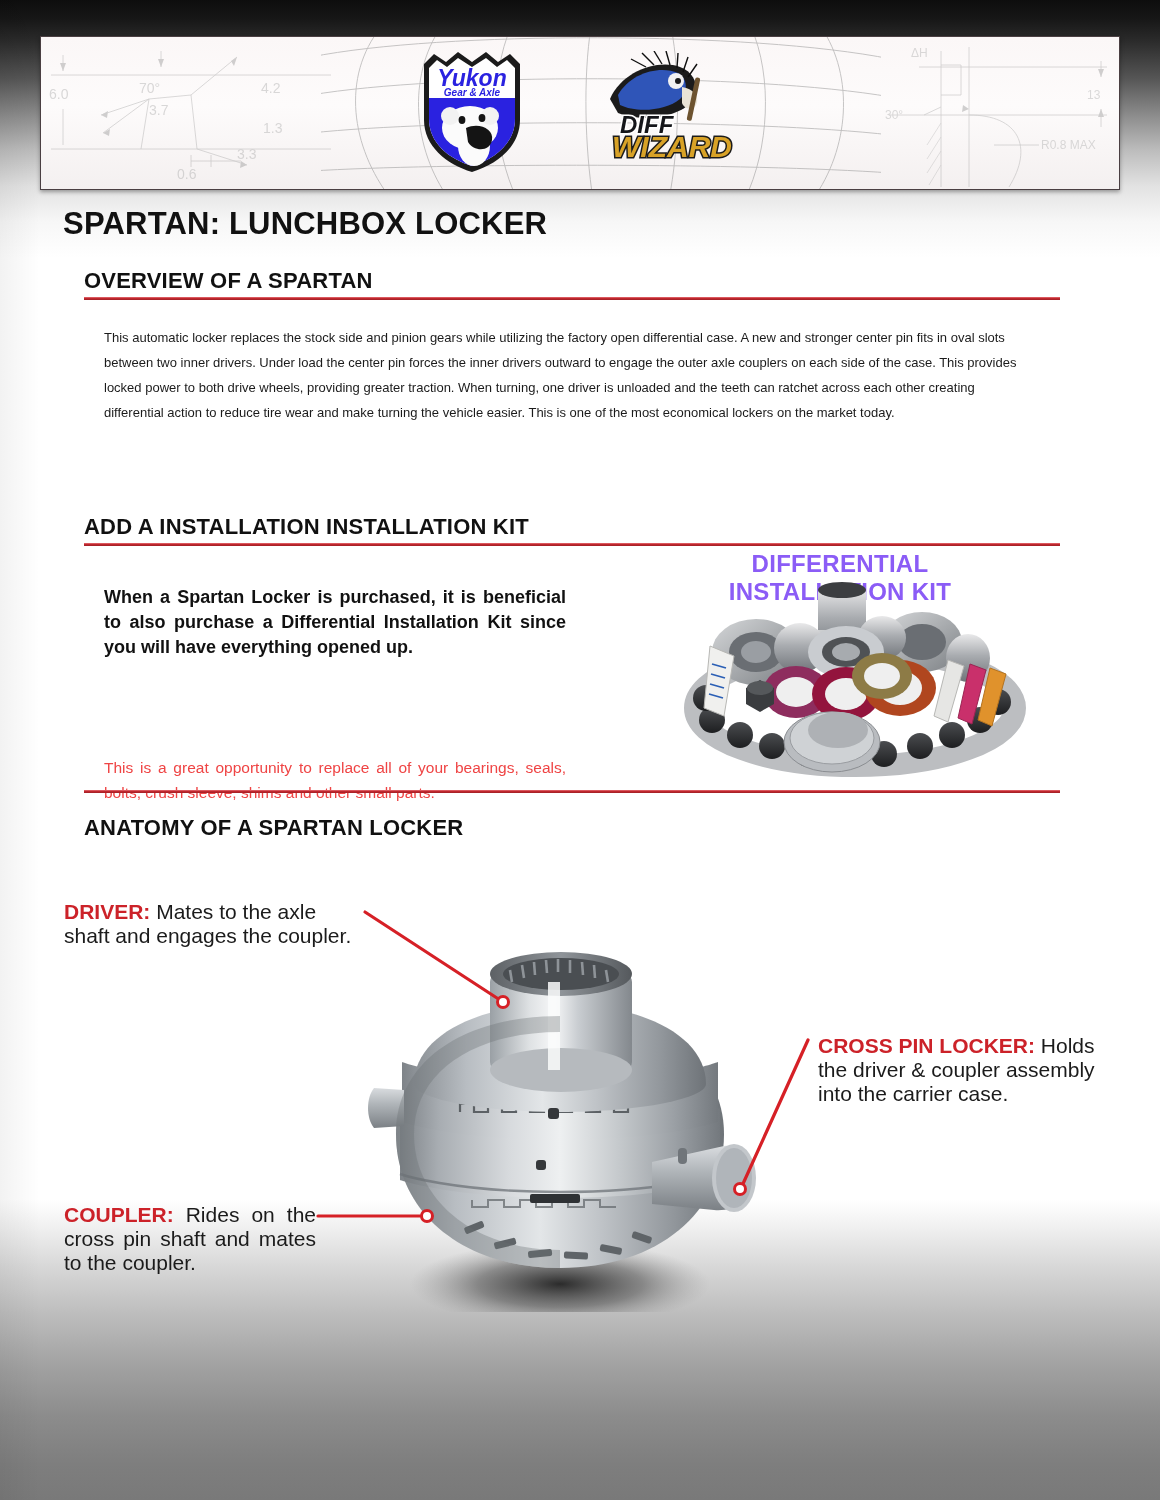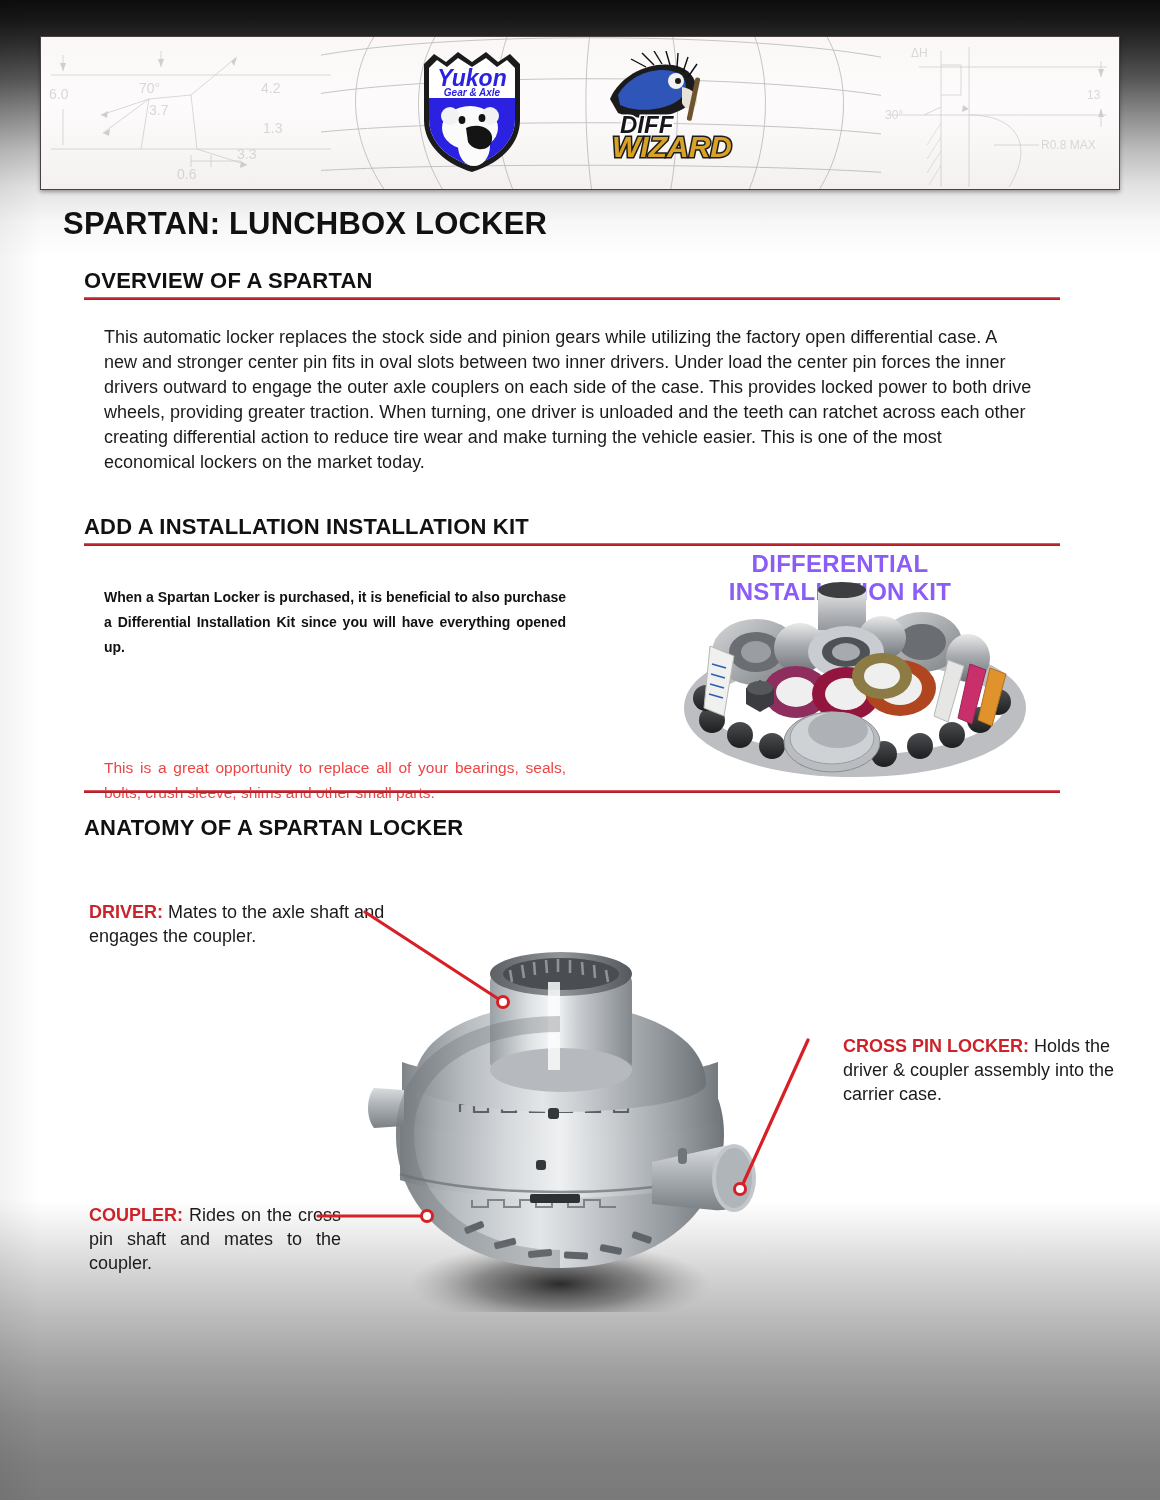--- a/index.html
+++ b/index.html
@@ -97,31 +97,31 @@
   }
   .rule {
     position: absolute;
     height: 3px;
     background: linear-gradient(to bottom, #e8747a 0%, #c2282f 45%, #9e1f25 100%);
   }
 
   
   .body-text {
     position: absolute;
-    font-size: 18px;
+    font-size: 13px;
     line-height: 25px;
     color: #1b1b1b;
   }
   .para-overview { left: 104px; top: 325px; width: 930px; }
 
   .kit-bold {
     position: absolute;
     left: 104px; top: 585px;
     width: 462px;
-    font-size: 14px;
+    font-size: 18px;
     line-height: 25px;
     font-weight: bold;
     color: #111111;
     text-align: justify;
   }
   .kit-normal {
     position: absolute;
     left: 104px; top: 710px;
     width: 462px;
     font-size: 15.5px;
@@ -150,24 +150,23 @@
   }
 
   
   .locker-photo {
     position: absolute;
     left: 352px; top: 912px;
     width: 420px; height: 400px;
   }
   .callout {
     position: absolute;
-    font-size: 18px;
+    font-size: 21px;
     line-height: 24px;
     color: #1b1b1b;
-    margin-left: 25px;
   }
   .callout b { color: #cc2229; }
   .co-driver  { left: 64px;  top: 900px;  width: 300px; }
   .co-cross   { left: 818px; top: 1034px; width: 282px; }
   .co-coupler { left: 64px;  top: 1203px; width: 252px; text-align: justify; }
 
   .leaders {
     position: absolute;
     left: 0; top: 0;
     width: 1160px; height: 1500px;

